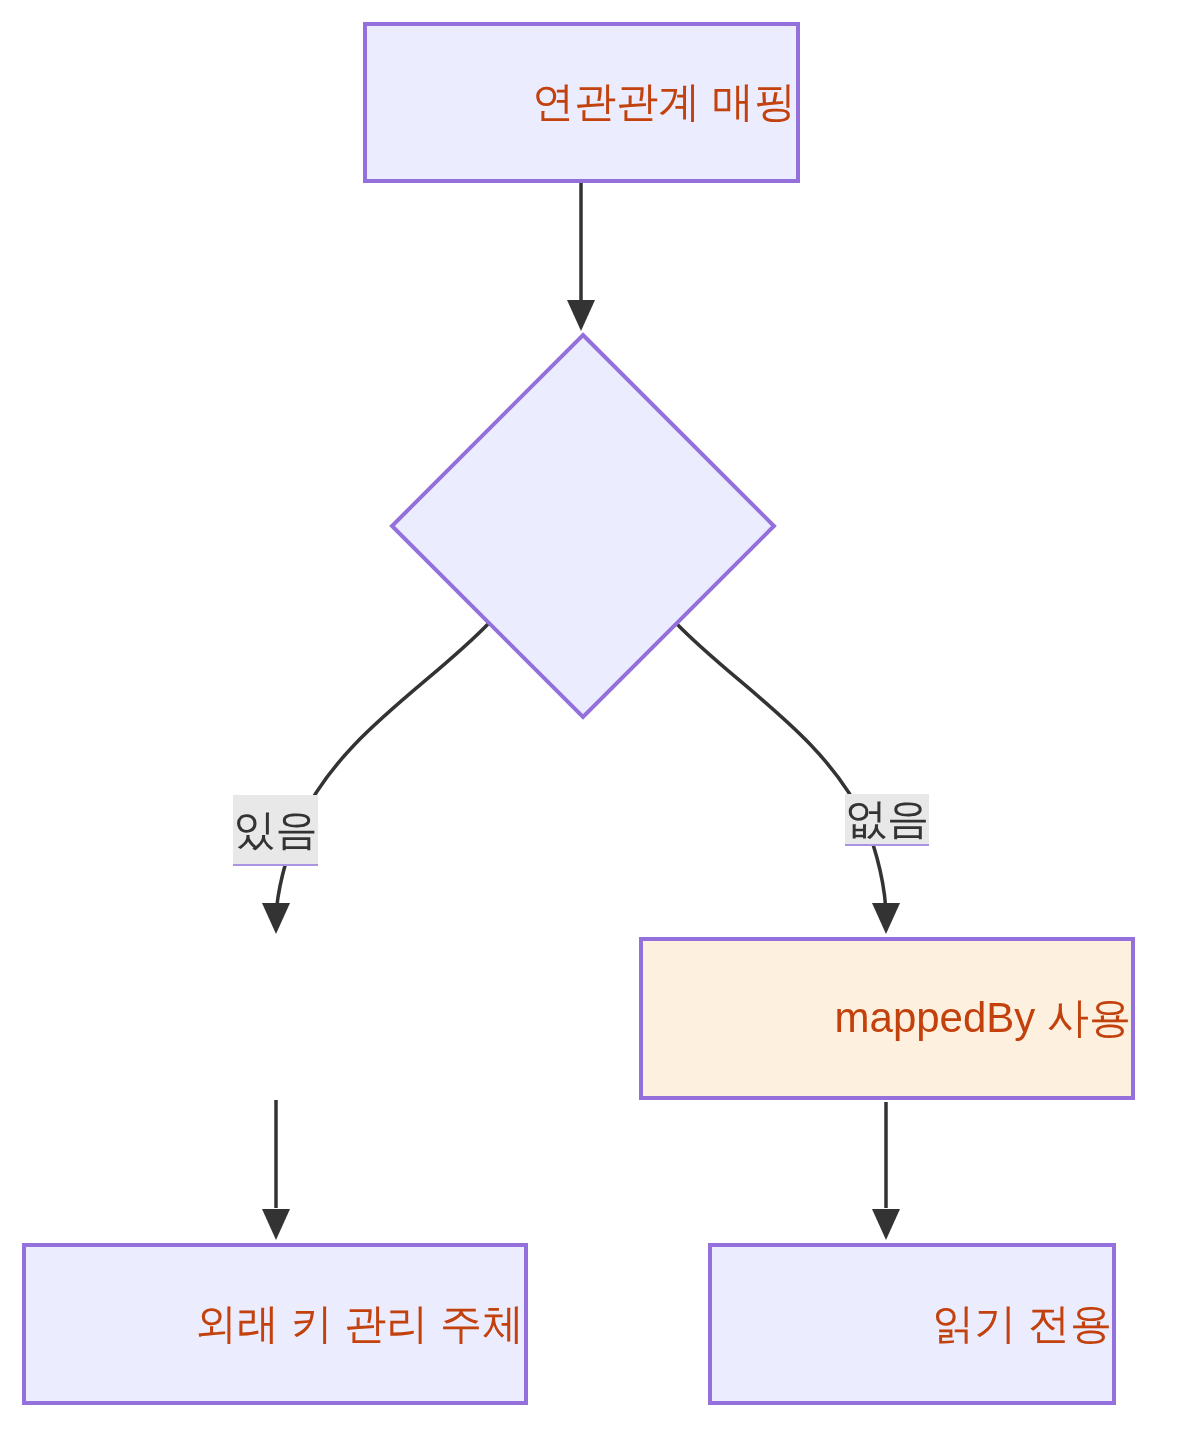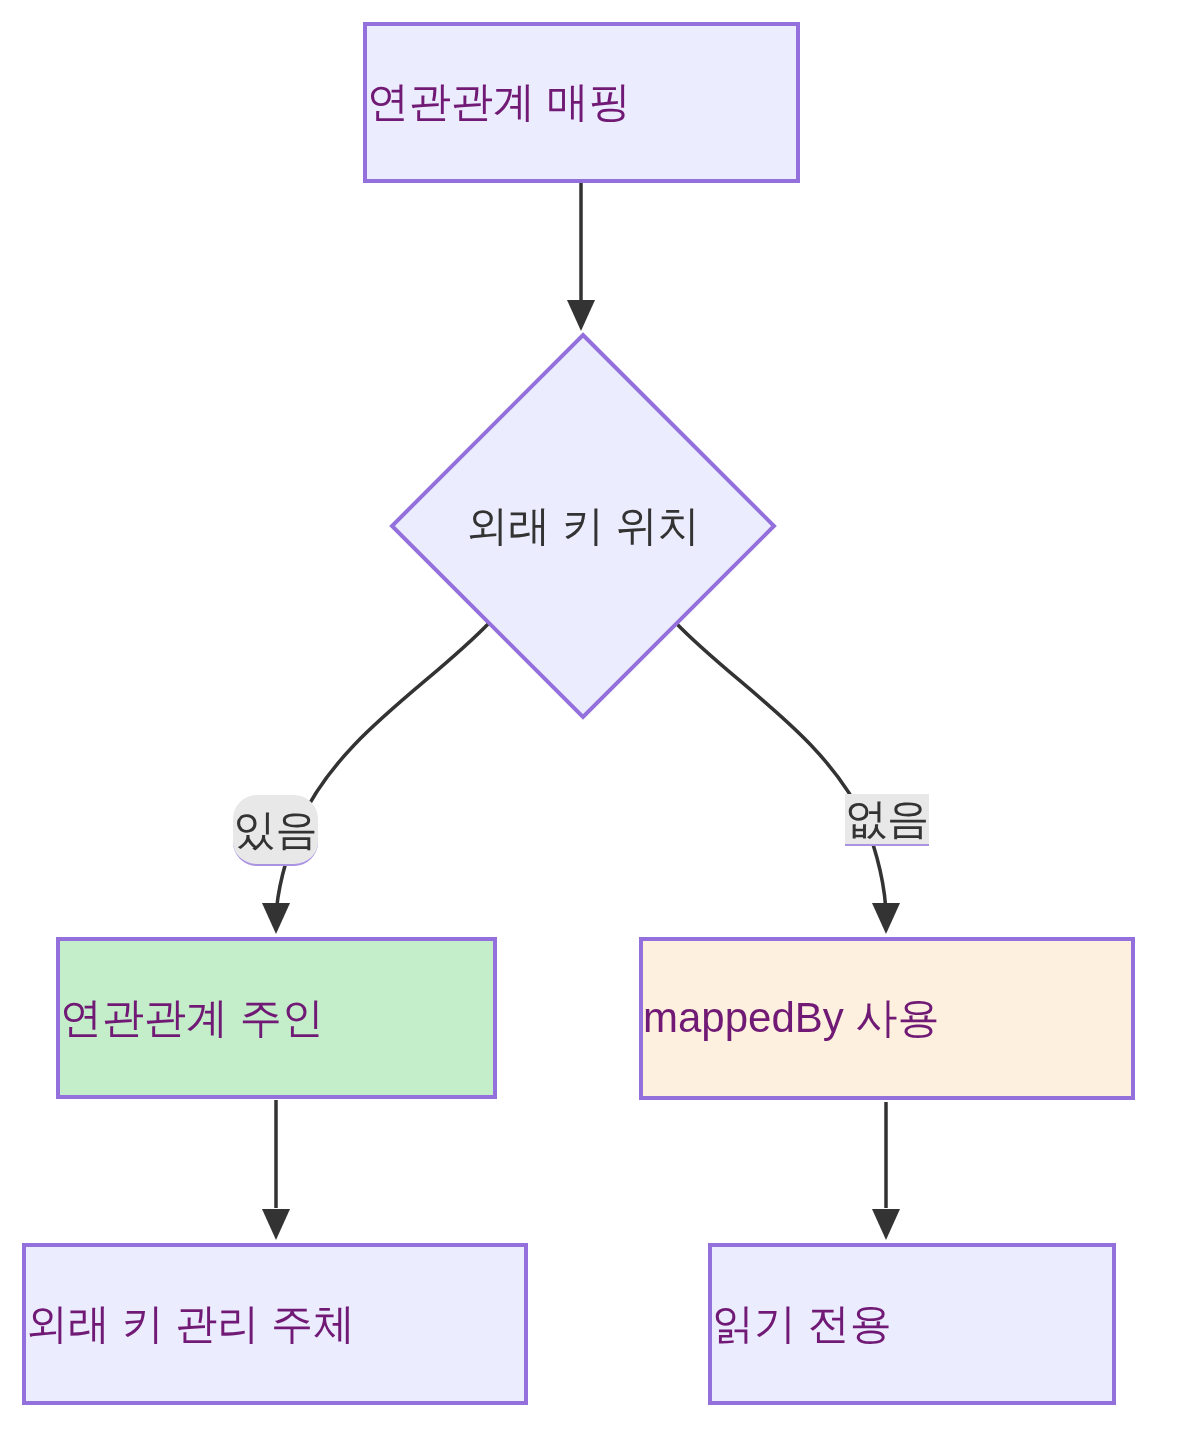--- a/index.html
+++ b/index.html
@@ -34,25 +34,26 @@
     fill: #ececff;
     stroke: #9370db;
     stroke-width: 4;
   }
   .node {
     position: absolute;
     box-sizing: border-box;
     border: 4px solid #9370db;
     display: flex;
     align-items: center;
-    justify-content: flex-start;
+    justify-content: flex-end;
     font-size: 42px;
-    color: #701a75;
+    color: #c2410c;
     text-align: center;
     line-height: 1.2;
+    padding-left: 17px;
   }
   .node--lavender { background: #ececff; }
   .node--green    { background: #c4eeca; }
   .node--cream    { background: #fdf0de; }
   .diamond-label {
     position: absolute;
     display: flex;
     align-items: center;
     justify-content: center;
     font-size: 42px;
@@ -105,35 +106,29 @@
       <polygon class="arrowhead" points="886,1240 872,1209 900,1209"></polygon>
     </g>
 
     <polygon class="diamond-shape" points="583,335 774,526 583,717 392,526"></polygon>
   </svg>
 
   <div class="node node--lavender" style="left:363px; top:22px; width:437px; height:161px;">
     <span>연관관계 매핑</span>
   </div>
 
-  <div class="diamond-label" style="left:433px; top:491px; width:300px; height:70px;">
-    <span>외래 키 위치</span>
-  </div>
 
-  <div class="edge-label" style="left:233px; top:795px; width:85px; height:71px;border-radius:24px;">
+  <div class="edge-label" style="left:233px; top:795px; width:85px; height:71px;">
     <span>있음</span>
   </div>
 
   <div class="edge-label" style="left:845px; top:794px; width:84px; height:52px;">
     <span>없음</span>
   </div>
 
-  <div class="node node--green" style="left:56px; top:937px; width:441px; height:162px;">
-    <span>연관관계 주인</span>
-  </div>
 
   <div class="node node--cream" style="left:639px; top:937px; width:496px; height:163px;">
     <span>mappedBy 사용</span>
   </div>
 
   <div class="node node--lavender" style="left:22px; top:1243px; width:506px; height:162px;">
     <span>외래 키 관리 주체</span>
   </div>
 
   <div class="node node--lavender" style="left:708px; top:1243px; width:408px; height:162px;">

